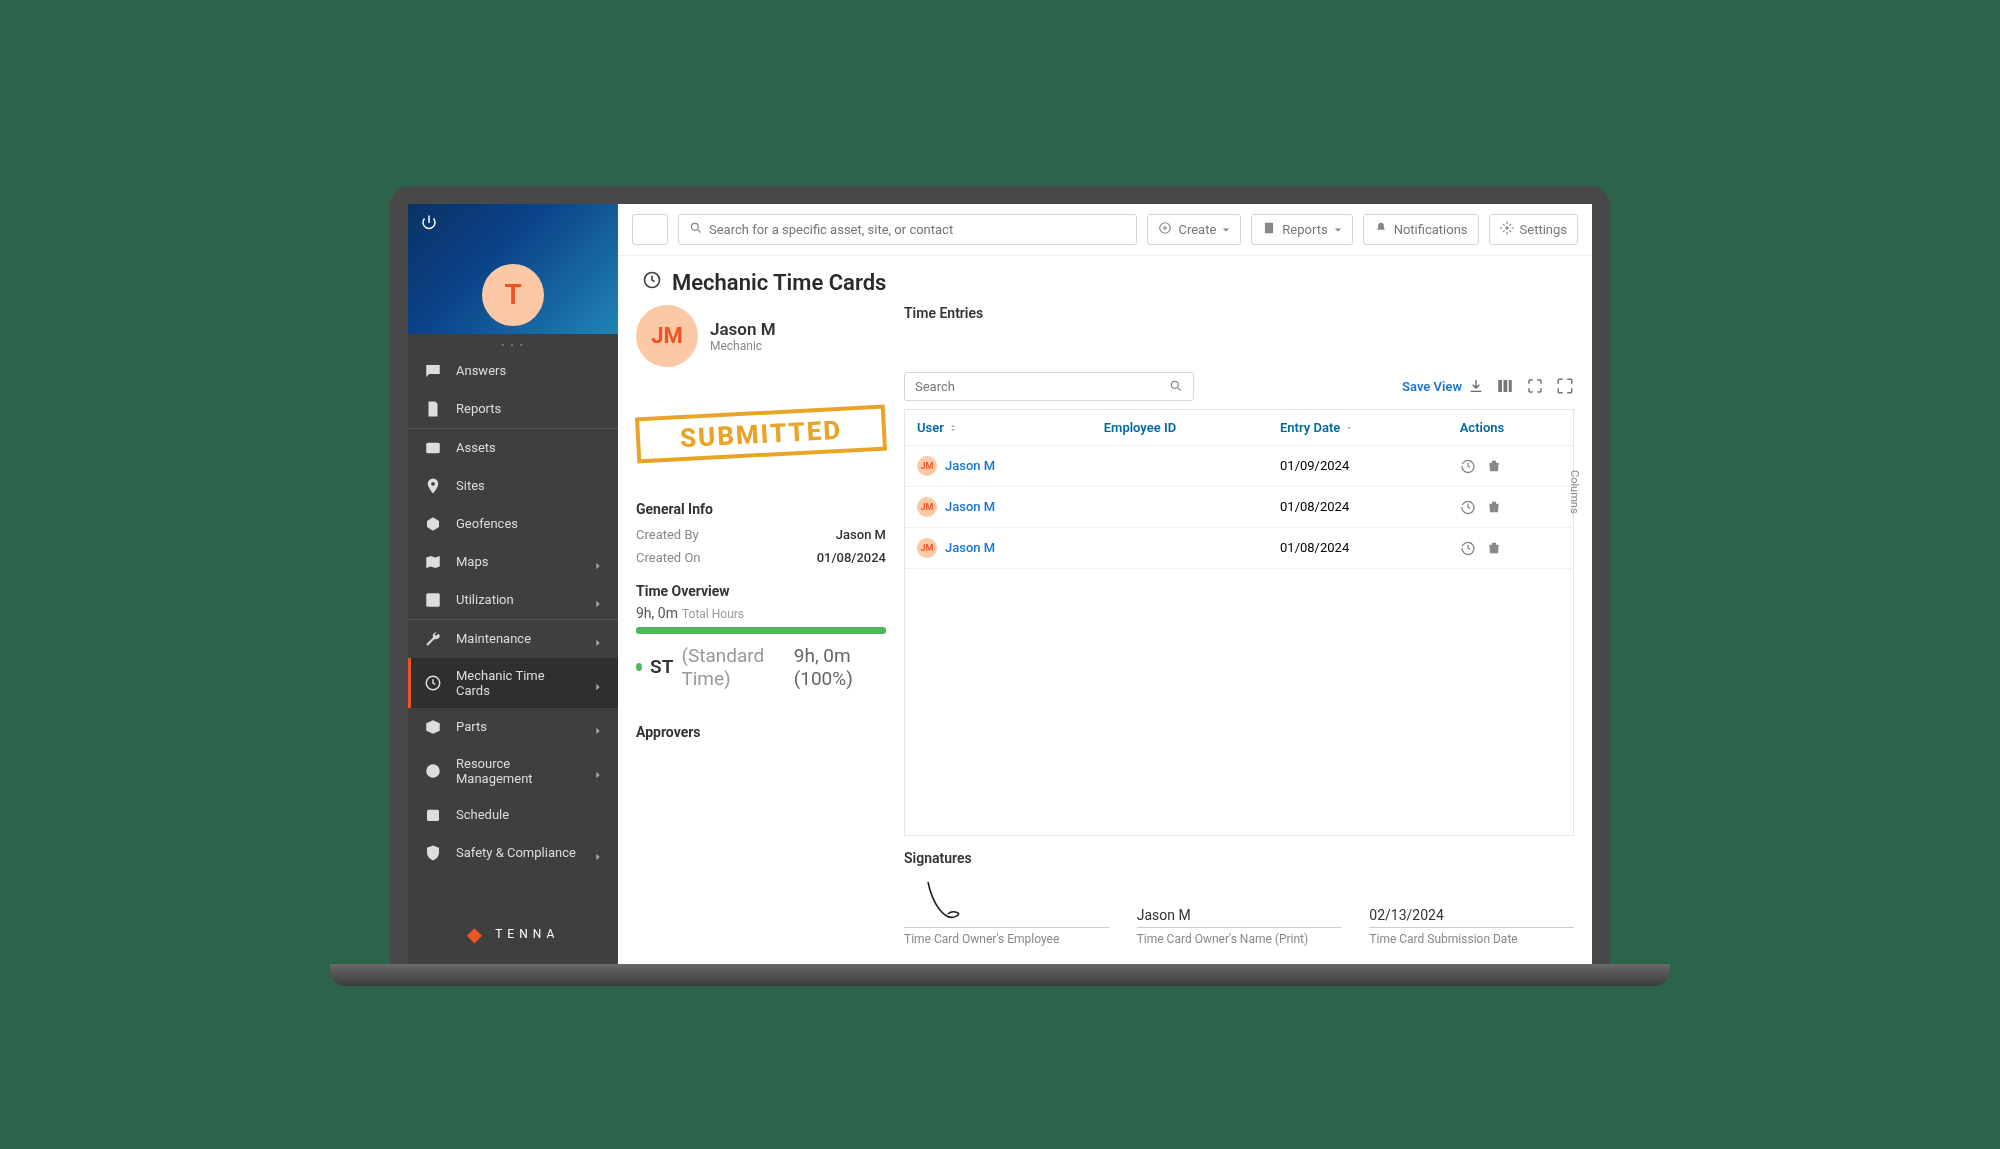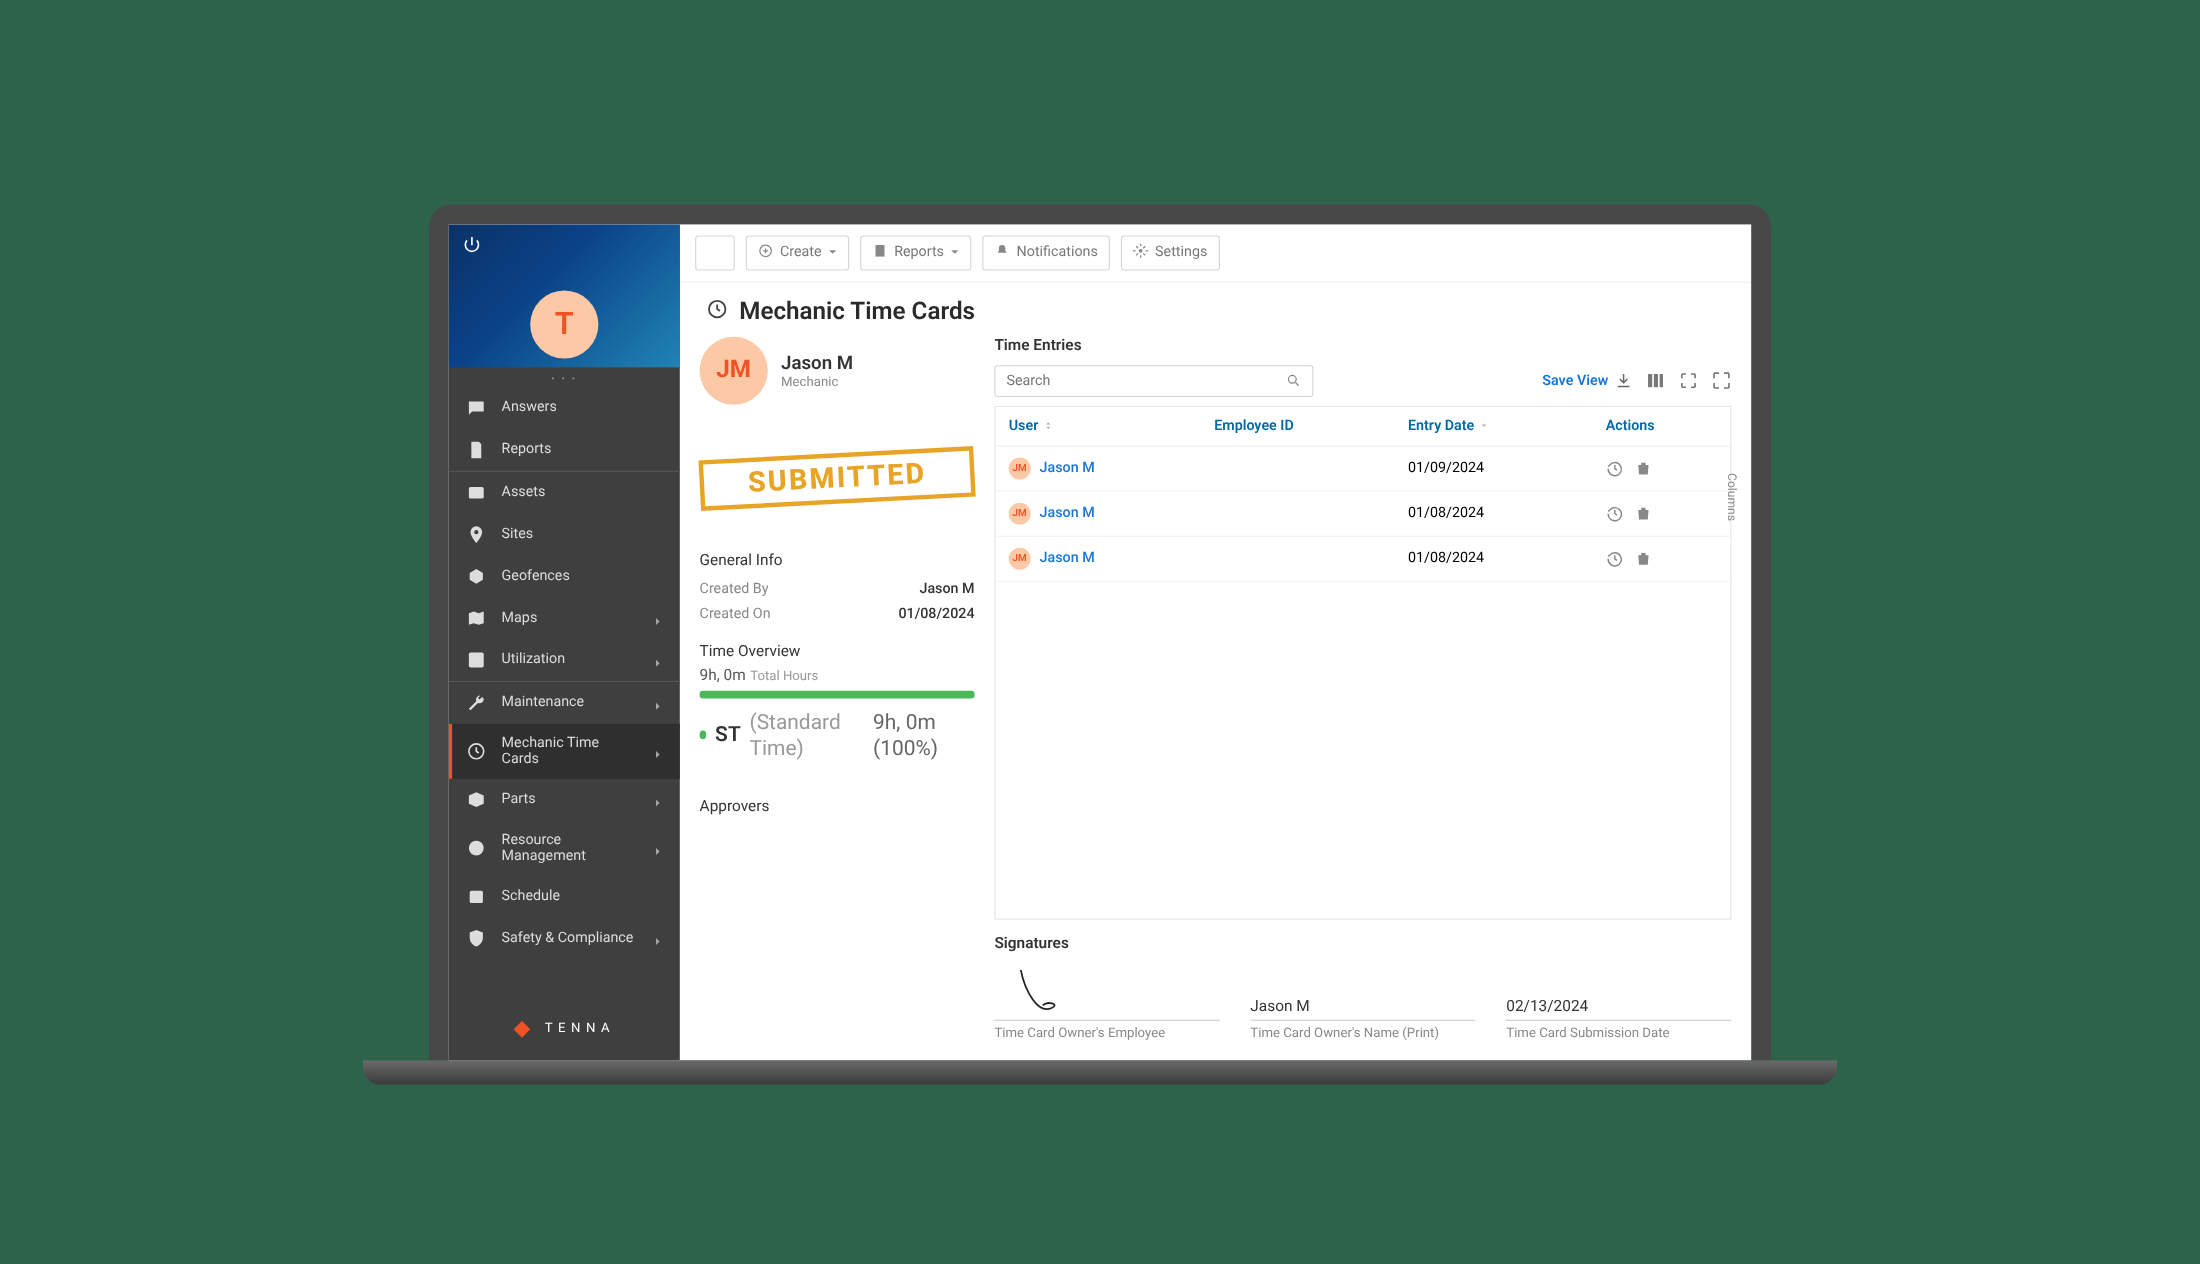--- a/index.html
+++ b/index.html
@@ -35,36 +35,36 @@
 .page-title { display: flex; align-items: center; gap: 10px; padding: 14px 24px 10px; }
 .page-title .ico svg { width: 20px; height: 20px; fill: #444; }
 .page-title h1 { font-size: 22px; font-weight: 600; color: #2a2a2a; }
 .content { flex: 1; display: flex; padding: 0 18px 18px; gap: 18px; overflow: hidden; }
 .left-panel { width: 250px; display: flex; flex-direction: column; gap: 14px; }
 .profile { display: flex; align-items: center; gap: 12px; }
 .profile .pavatar { width: 62px; height: 62px; border-radius: 50%; background: #fcc9a7; color: #f05323; font-size: 22px; font-weight: 700; display: flex; align-items: center; justify-content: center; }
 .profile .pname { font-size: 17px; font-weight: 600; color: #333; }
 .profile .prole { font-size: 12px; color: #888; }
 .stamp { border: 4px solid #e8a427; color: #e8a427; font-size: 26px; font-weight: 800; letter-spacing: 2px; padding: 4px 12px; transform: rotate(-3deg); text-align: center; margin: 30px 0; }
-.section-h { font-size: 14px; font-weight: 400; color: #333; margin-bottom: 6px; }
+.section-h { font-size: 14px; font-weight: 700; color: #333; margin-bottom: 6px; }
 .kv { display: flex; justify-content: space-between; font-size: 13px; padding: 4px 0; }
 .kv .k { color: #888; }
 .kv .v { color: #333; font-weight: 500; }
 .time-total { font-size: 14px; color: #555; }
 .time-total .lbl { color: #999; font-size: 12px; margin-left: 4px; }
 .prog-bar { height: 7px; background: #4db85a; border-radius: 3px; margin: 6px 0 10px; }
 .time-line { display: flex; align-items: center; gap: 8px; font-size: 19px; }
 .dot-g { width: 8px; height: 8px; background: #4db85a; border-radius: 50%; }
 .st-name { font-weight: 600; color: #333; }
 .st-desc { color: #999; }
 .st-right { margin-left: auto; color: #666; }
 .notes-val { color: #aaa; font-size: 14px; margin-top: 4px; }
 .right-panel { flex: 1; display: flex; flex-direction: column; }
 .te-header { font-size: 14px; font-weight: 600; color: #333; margin-bottom: 10px; }
-.te-bar { display: flex; align-items: center; gap: 12px; margin-bottom: 8px; }
+.te-bar { display: flex; align-items: center; gap: 12px; margin-bottom: 8px; margin-top: 41px; }
 .te-search { flex: 0 0 290px; border: 1px solid #d5d5d5; border-radius: 3px; padding: 6px 10px; display: flex; align-items: center; }
 .te-search input { border: none; outline: none; flex: 1; font-size: 13px; }
 .te-search svg { width: 14px; height: 14px; fill: #888; }
 .save-view { margin-left: auto; color: #1976d2; font-size: 13px; font-weight: 600; cursor: pointer; display: flex; align-items: center; gap: 6px; }
 .save-view svg { width: 16px; height: 16px; fill: #666; }
 .toolbar-icons { display: flex; gap: 12px; }
 .toolbar-icons svg { width: 18px; height: 18px; fill: #777; cursor: pointer; }
 .table-wrap { border: 1px solid #e5e5e5; flex: 1; position: relative; }
 table { width: 100%; border-collapse: collapse; font-size: 13px; }
 th { text-align: left; padding: 10px 12px; color: #0369a1; font-weight: 600; border-bottom: 1px solid #eee; }
@@ -239,20 +239,27 @@
   </div>
 </div>
 
 <div class="main">
   <div class="topbar">
     <div class="tb-box tb-filter">
       <span class="tb-icon"><svg viewBox="0 0 24 24">
                 <path d="M3 6h18M6 12h12M10 18h4"></path>
               </svg></span>
     </div>
+    <div class="tb-box tb-search">
+      <span class="tb-icon"><svg viewBox="0 0 24 24">
+                <circle cx="10" cy="10" r="6" fill="none" stroke="#888" stroke-width="2"></circle>
+                <path d="M15 15l5 5" stroke="#888" stroke-width="2"></path>
+              </svg></span>
+      <input placeholder="Search for a specific asset, site, or contact" style="">
+    </div>
     <div class="tb-box">
       <span class="tb-icon"><svg viewBox="0 0 24 24">
                 <circle cx="12" cy="12" r="9" fill="none" stroke="#888" stroke-width="2"></circle>
                 <path d="M12 8v8M8 12h8" stroke="#888" stroke-width="2"></path>
               </svg></span>
       <span>Create</span>
       <span class="tb-caret"><svg viewBox="0 0 10 10">
                 <path d="M1 3l4 4 4-4z"></path>
               </svg></span>
     </div>

